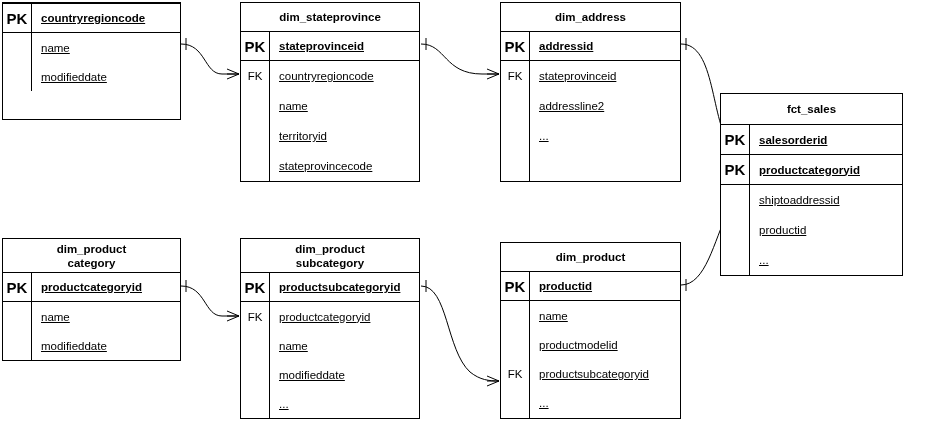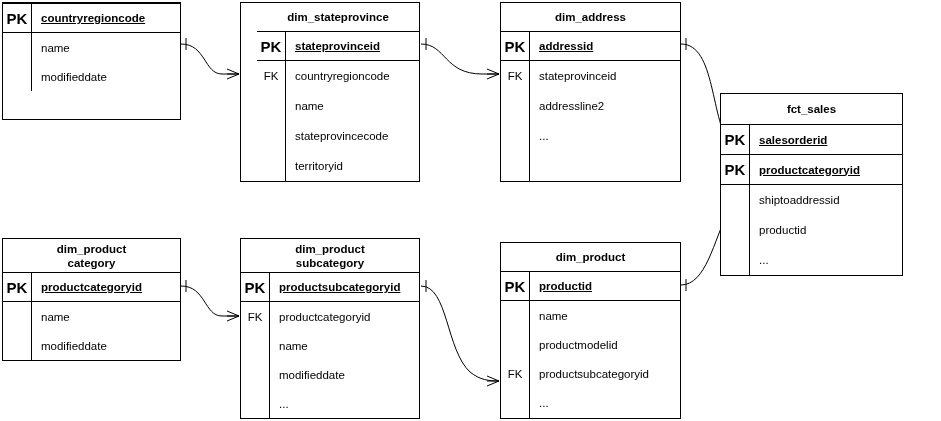--- a/index.html
+++ b/index.html
@@ -94,20 +94,21 @@
     justify-content:center;
     padding-left:9px;
   }
   .body-line{
     height:30px;
     display:flex;
     align-items:center;
     font-size:11.5px;
     color:#000000;
     white-space:nowrap;
+    text-decoration:underline;
   }
   .body-keyline{
     height:30px;
     display:flex;
     align-items:center;
     justify-content:center;
     font-size:11.5px;
     color:#000000;
   }
   svg.links{
@@ -191,42 +192,42 @@
         <div class="body-keyline"></div>
         <div class="body-keyline"></div>
       </div>
       <div class="body-attrcol">
         <div class="body-line">name</div>
         <div class="body-line">modifieddate</div>
       </div>
     </div>
   </div>
 
-  <div class="entity" style="left:240px;top:2px;width:180px;height:180px;padding-left:16px;">
+  <div class="entity" style="left:240px;top:2px;width:180px;height:180px;">
     <div class="entity-title" style="height:28px;">
       <span>dim_stateprovince</span>
     </div>
     <div class="row" style="height:29px;">
       <div class="keycell pk">PK</div>
       <div class="attrcol">
         <span class="attr key">stateprovinceid</span>
       </div>
     </div>
     <div class="body-block" style="height:121px;">
       <div class="body-keycol" style="justify-content:flex-start;padding-top:0;">
         <div class="body-keyline">FK</div>
         <div class="body-keyline"></div>
         <div class="body-keyline"></div>
         <div class="body-keyline"></div>
       </div>
       <div class="body-attrcol" style="justify-content:flex-start;">
         <div class="body-line">countryregioncode</div>
         <div class="body-line">name</div>
+        <div class="body-line">territoryid</div>
         <div class="body-line">stateprovincecode</div>
-        <div class="body-line">territoryid</div>
       </div>
     </div>
   </div>
 
   <div class="entity" style="left:500px;top:2px;width:181px;height:180px;">
     <div class="entity-title" style="height:28px;align-items:center;">
       <span>dim_address</span>
     </div>
     <div class="row" style="height:29px;">
       <div class="keycell pk">PK</div>

